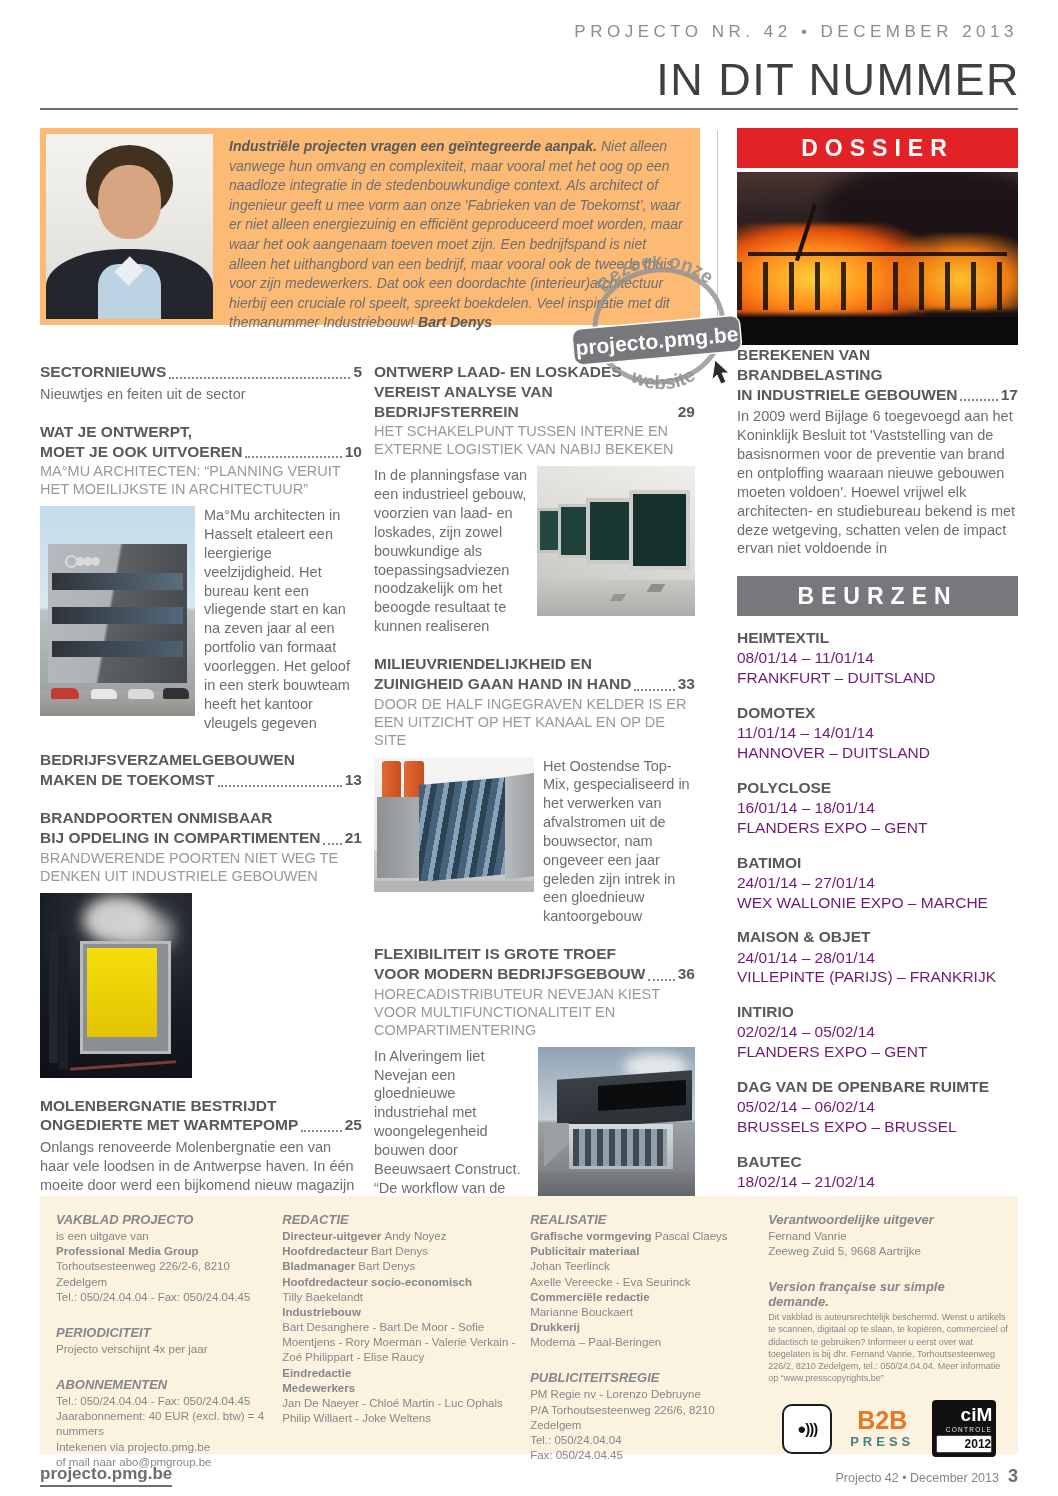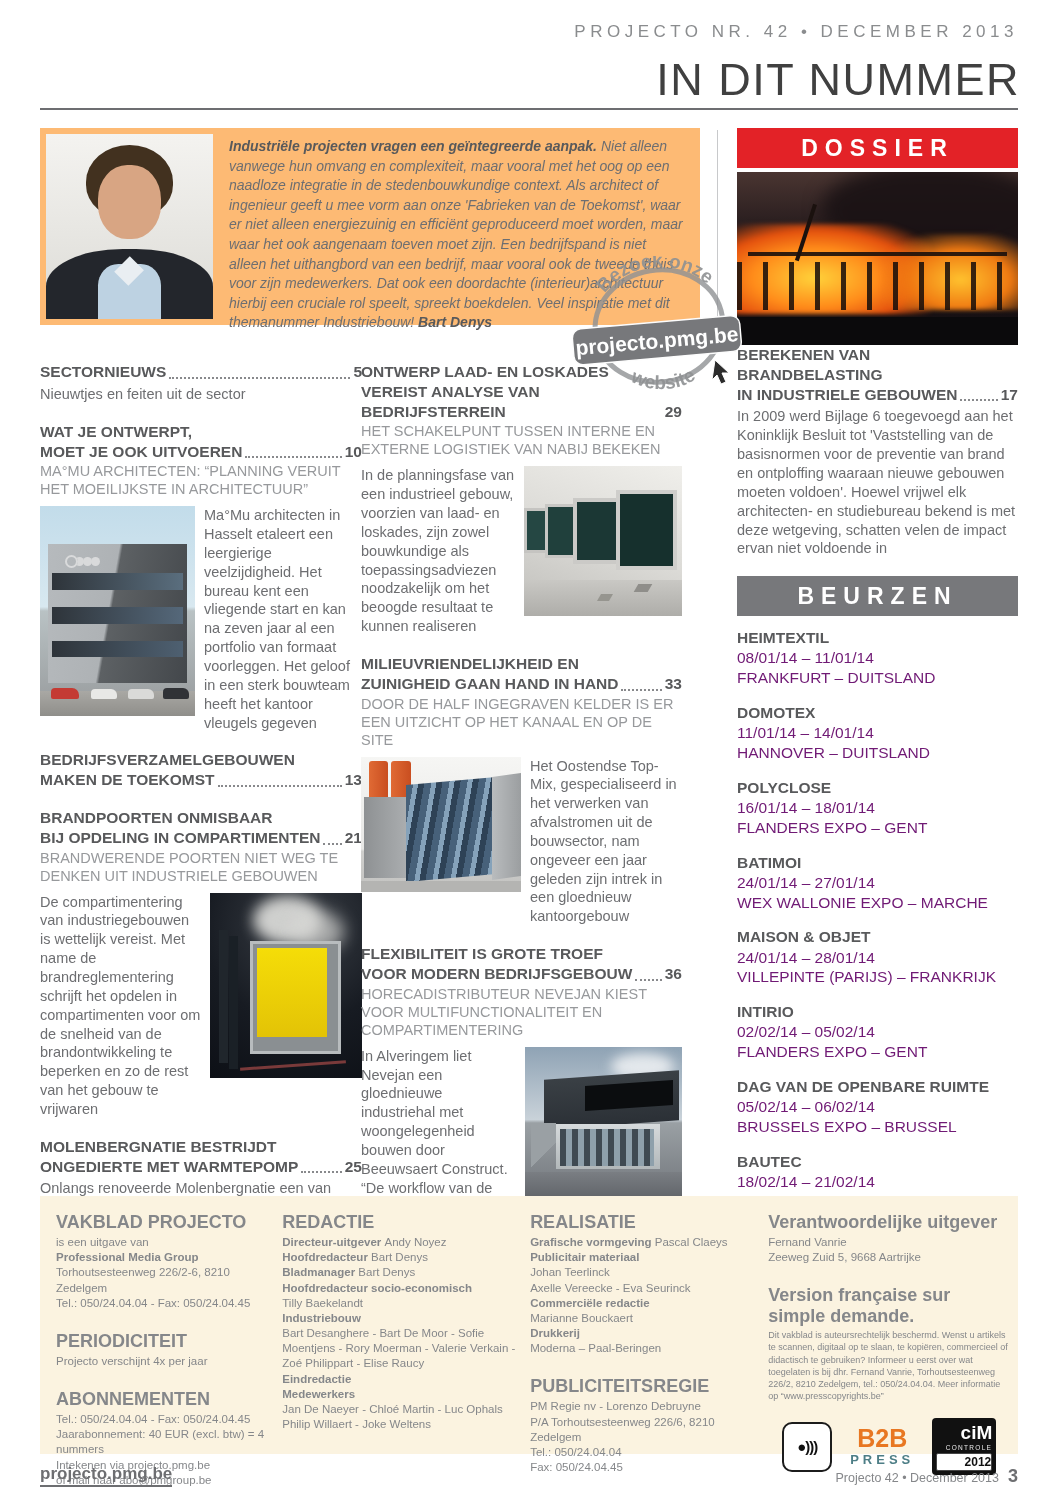--- a/index.html
+++ b/index.html
@@ -81,21 +81,21 @@
   .ph-fire .smoke{left:30%;top:-6%;width:80%;height:55%;background:rgba(25,18,20,.9);border-radius:50%;filter:blur(9px);}
   .ph-fire .glow1{left:-6%;top:30%;width:75%;height:52%;background:radial-gradient(ellipse at 45% 60%,#ffd23a 0%,#ff8c1a 38%,#e4510e 62%,rgba(40,20,16,0) 85%);filter:blur(2px);}
   .ph-fire .glow2{left:52%;top:36%;width:55%;height:44%;background:radial-gradient(ellipse at 50% 60%,#ffc22e 0%,#f07a12 45%,rgba(40,20,16,0) 80%);filter:blur(2px);}
   .ph-fire .struct{left:0;top:52%;width:100%;height:28%;background:repeating-linear-gradient(90deg,rgba(20,12,10,.85) 0 5px,rgba(20,12,10,0) 5px 26px);}
   .ph-fire .beam{left:4%;top:46%;width:92%;height:4px;background:rgba(25,15,12,.9);}
   .ph-fire .apex{left:24%;top:18%;width:4px;height:34%;background:#1a110e;transform:rotate(18deg);}
   .ph-fire .dark{bottom:0;width:100%;height:16%;background:#0b0a0c;}
 
   
   .col-left{position:absolute;left:40px;top:362px;width:322px;}
-  .col-mid{position:absolute;left:361px;top:362px;width:321px;}
+  .col-mid{position:absolute;left:374px;top:362px;width:321px;}
   .col-right{position:absolute;left:737px;top:128px;width:281px;}
 
   .toc-entry{margin-bottom:18px;}
   .toc-title{font-weight:bold;color:#58595b;font-size:15.5px;line-height:1.28;}
   .toc-title-row{display:flex;align-items:flex-end;justify-content:center;}
   .leader{flex:1;margin:0 3px 3px 3px;border-bottom:2px dotted #88898c;}
   .toc-page{font-weight:bold;color:#58595b;}
   .toc-subtitle{color:#97999c;font-size:14.5px;line-height:1.24;margin-top:2px;}
   .toc-body{color:#6d6e71;font-size:14.5px;line-height:1.3;margin-top:3px;}
   .toc-media{display:flex;gap:9px;margin-top:7px;align-items:flex-start;}
@@ -108,21 +108,21 @@
   .ph-fire{margin-top:4px;}
   .dossier-entry{}
   .fairs{margin-top:12px;}
   .fair{margin-bottom:15px;}
   .fair-name{font-weight:bold;color:#58595b;font-size:15.5px;line-height:1.3;}
   .fair-dates,.fair-loc{color:#701a75;font-size:15.5px;line-height:1.28;}
 
   
   .footer{position:absolute;left:40px;top:1196px;width:978px;height:258px;background:#fbf3e0;display:flex;box-sizing:border-box;padding:6px 10px 0 16px;gap:10px;}
   .fcol1{width:220px;} .fcol2{width:242px;} .fcol3{width:232px;} .fcol4{width:244px;}
-  .f-h{font-weight:bold;color:#85878a;font-size:18px;margin:20px 0 2px;}
+  .f-h{font-weight:bold;color:#85878a;font-size:13px;margin:20px 0 2px;font-style:italic;}
   .f-h:first-child{margin-top:10px;}
   .f-line{color:#85878a;font-size:11.5px;line-height:1.32;}
   .f-line b{font-weight:bold;}
   .f-small{color:#85878a;font-size:9px;line-height:1.35;margin-top:2px;}
   .logos{display:flex;align-items:center;gap:18px;margin:16px 0 0 14px;}
   .logo-audio{width:46px;height:46px;border:2px solid #1c1c1c;border-radius:10px;background:#fff;display:flex;align-items:center;justify-content:center;color:#111;font-weight:bold;font-size:15px;letter-spacing:-1px;}
   .logo-b2b{text-align:center;}
   .b2b-top{color:#e87722;font-weight:bold;font-size:25px;line-height:1;}
   .b2b-bottom{color:#4d7e86;font-weight:bold;font-size:13px;letter-spacing:4px;margin-top:1px;}
   .logo-cim{width:56px;background:#111;border-radius:4px;padding:5px 4px 4px;text-align:right;}
@@ -238,21 +238,20 @@
       <div class="toc-title">
         <div>BRANDPOORTEN ONMISBAAR</div>
         <div class="toc-title-row">
           <span>BIJ OPDELING IN COMPARTIMENTEN</span>
           <span class="leader"></span>
           <span class="toc-page">21</span>
         </div>
       </div>
       <div class="toc-subtitle">BRANDWERENDE POORTEN NIET WEG TE DENKEN UIT INDUSTRIELE GEBOUWEN</div>
       <div class="toc-media">
-        <div class="toc-body">De compartimentering van industriegebouwen is wettelijk vereist. Met name de brandreglementering schrijft het opdelen in compartimenten voor om de snelheid van de brandontwikkeling te beperken en zo de rest van het gebouw te vrijwaren</div>
         <div class="photo ph-firedoor">
           <div class="smoke1"></div>
             <div class="smoke2"></div>
             <div class="rig"></div>
             <div class="frame"></div>
             <div class="door"></div>
             <div class="rope"></div>
         </div>
       </div>
     </section>

